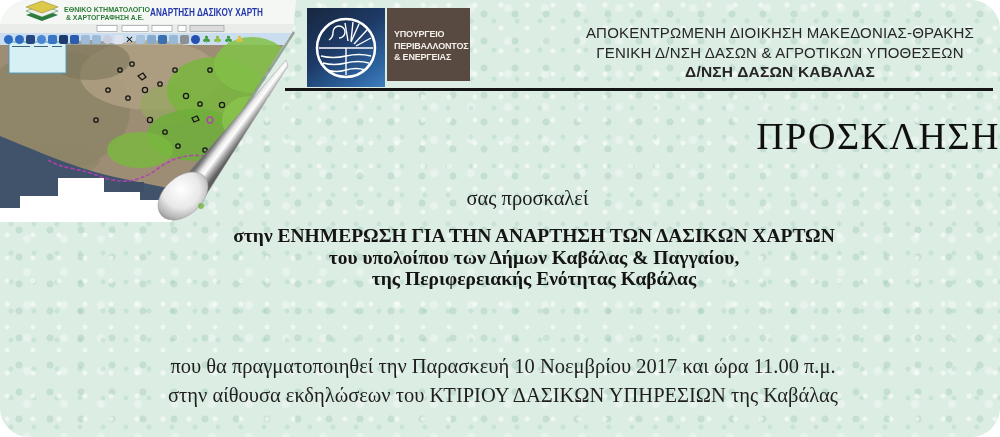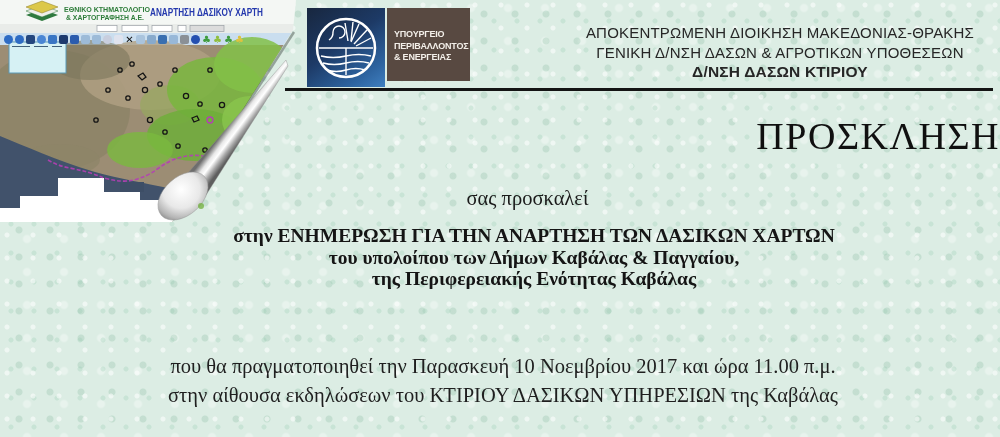--- a/index.html
+++ b/index.html
@@ -7,20 +7,21 @@
     position:relative;width:1000px;height:437px;overflow:hidden;
     background-color:#dcede4;
     background-image:
       radial-gradient(circle 3px at 7px 5px, rgba(255,255,255,.55) 0 2px, transparent 3px),
       radial-gradient(circle 4px at 19px 14px, rgba(140,190,165,.30) 0 3px, transparent 4px),
       radial-gradient(circle 3px at 11px 21px, rgba(168,212,190,.38) 0 2px, transparent 3px),
       radial-gradient(circle 5px at 27px 8px, rgba(255,255,255,.35) 0 3px, transparent 5px);
     background-size:26px 23px,31px 27px,23px 29px,37px 33px;
     font-family:"Liberation Serif","DejaVu Serif",serif;
     color:#1b1b1b;
+    border-radius:29px;
   }
   .abs{position:absolute;}
   
   .letterhead{left:560px;top:15px;width:440px;text-align:center;
     font-family:"Liberation Sans","DejaVu Sans",sans-serif;
     font-size:15px;line-height:19.5px;color:#262626;letter-spacing:.2px;margin-top:8px;}
   .letterhead .l3{font-weight:bold;font-size:15.5px;}
   
   .min-blue{left:307px;top:8px;width:78px;height:79px;
     background:linear-gradient(145deg,#18273f 0%,#1d3a66 45%,#2d639f 80%,#3f7fc0 100%);}
@@ -210,21 +211,21 @@
   </div>
   <div class="abs min-brown">
     <div>ΥΠΟΥΡΓΕΙΟ</div>
     <div>ΠΕΡΙΒΑΛΛΟΝΤΟΣ</div>
     <div>&amp; ΕΝΕΡΓΕΙΑΣ</div>
   </div>
 
   <div class="abs letterhead">
     <div class="l1">ΑΠΟΚΕΝΤΡΩΜΕΝΗ ΔΙΟΙΚΗΣΗ ΜΑΚΕΔΟΝΙΑΣ-ΘΡΑΚΗΣ</div>
     <div class="l2">ΓΕΝΙΚΗ Δ/ΝΣΗ ΔΑΣΩΝ &amp; ΑΓΡΟΤΙΚΩΝ ΥΠΟΘΕΣΕΩΝ</div>
-    <div class="l3">Δ/ΝΣΗ ΔΑΣΩΝ ΚΤΙΡΙΟΥ</div>
+    <div class="l3">Δ/ΝΣΗ ΔΑΣΩΝ ΚΑΒΑΛΑΣ</div>
   </div>
 
   <div class="abs rule"></div>
 
   <div class="abs heading">ΠΡΟΣΚΛΗΣΗ</div>
   <div class="abs invites">σας προσκαλεί</div>
 
   <div class="abs subject">
     <div>στην ΕΝΗΜΕΡΩΣΗ ΓΙΑ ΤΗΝ ΑΝΑΡΤΗΣΗ ΤΩΝ ΔΑΣΙΚΩΝ ΧΑΡΤΩΝ</div>
     <div>του υπολοίπου των Δήμων Καβάλας &amp; Παγγαίου,</div>

